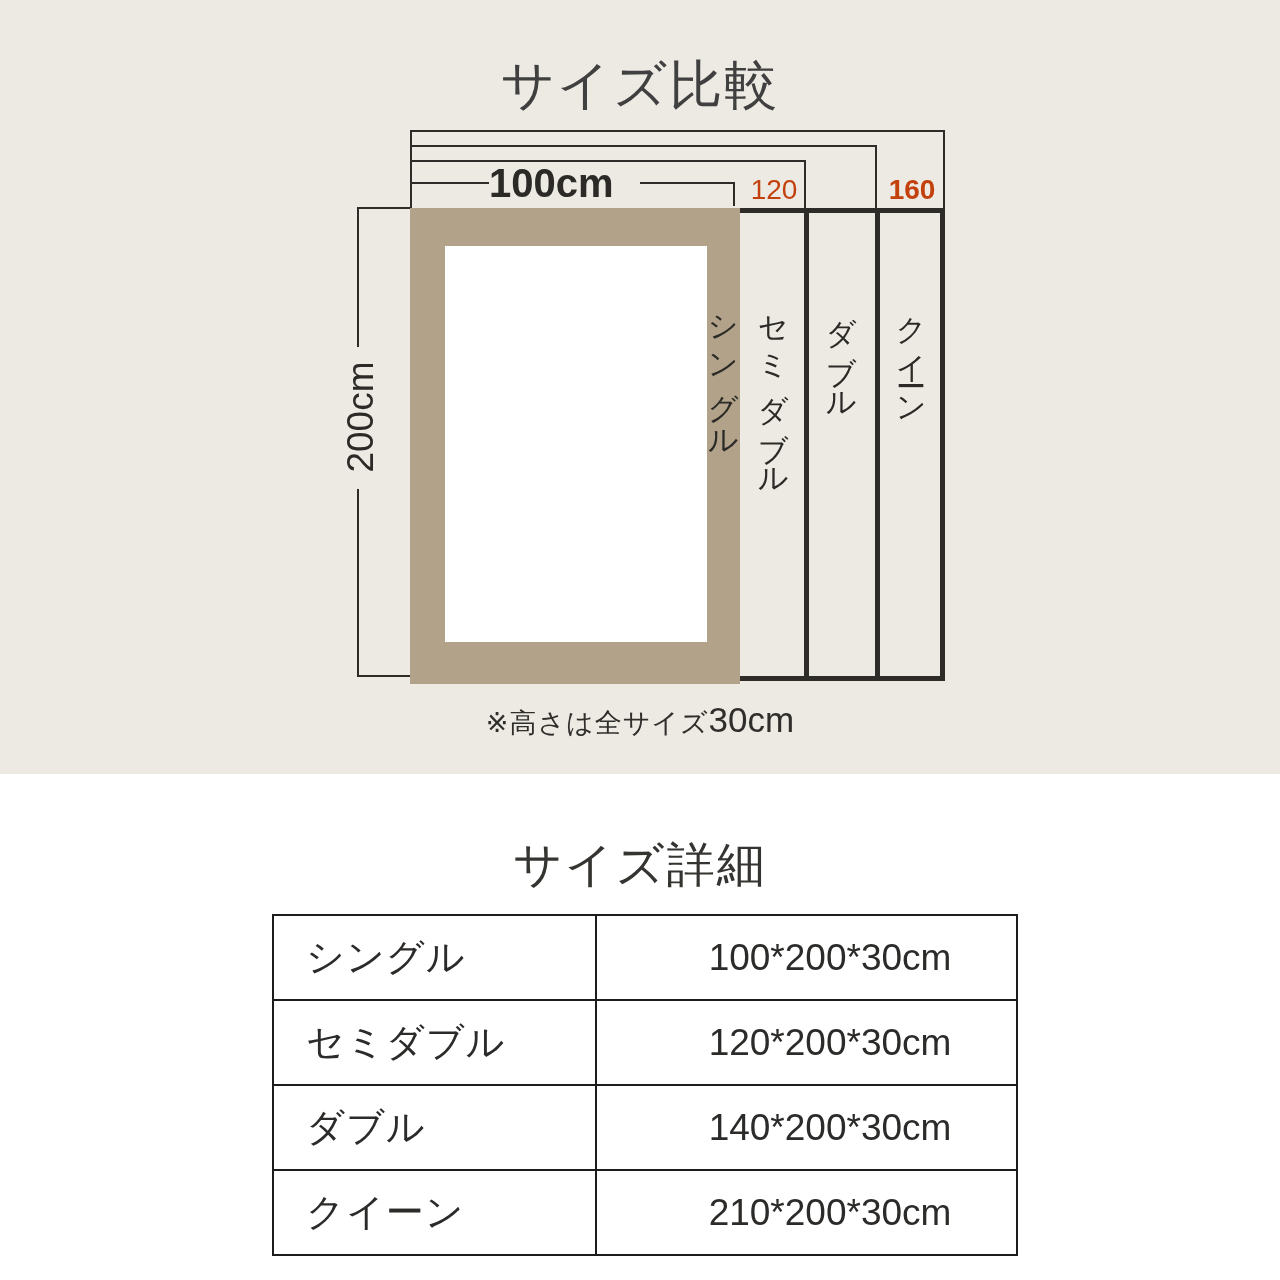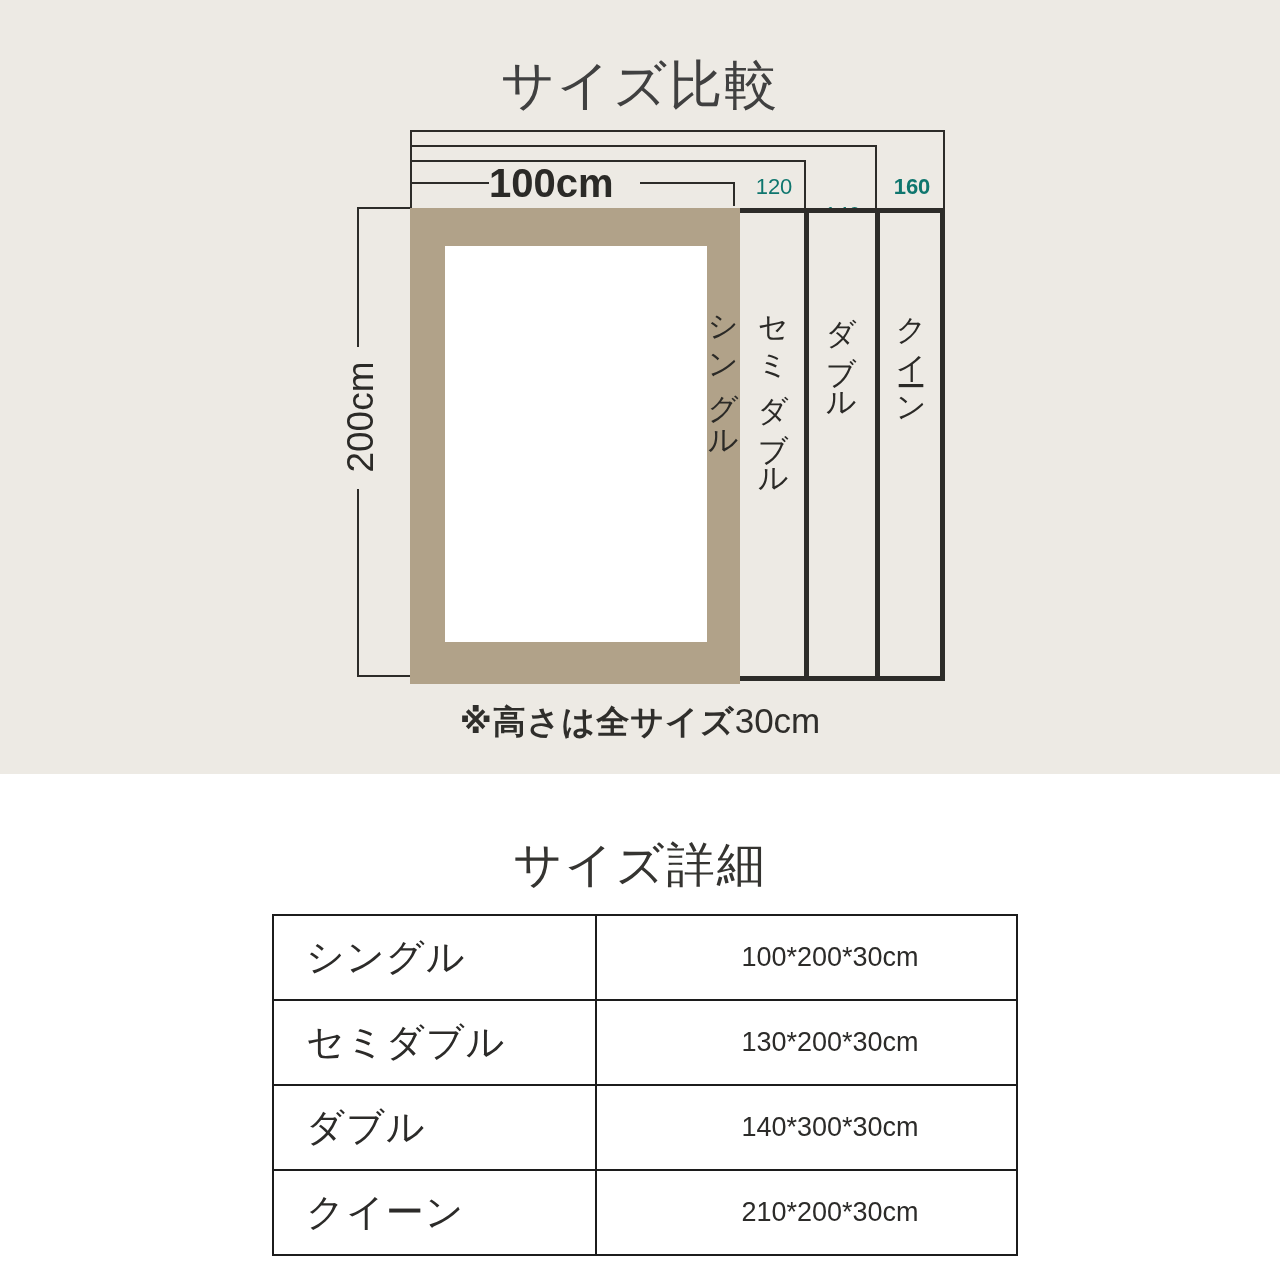--- a/index.html
+++ b/index.html
@@ -27,21 +27,21 @@
     position: absolute;
     border: 2px solid #2d2c29;
     box-sizing: border-box;
   }
   #rect-queen  { left: 410px; top: 130px; width: 535px; height: 547px; }
   #rect-double { left: 410px; top: 145px; width: 467px; height: 532px; }
   #rect-semi   { left: 410px; top: 160px; width: 396px; height: 517px; }
 
   .top-size-label {
     position: absolute; top: 174px;
-    font-size: 22px; color: #0f766e;
+    font-size: 28px; color: #c2410c;
     text-align: center;
   }
   #label-120 { left: 742px; width: 64px; }
   #label-140 { left: 808px; width: 69px; margin-top: 28px; }
   #label-160 { left: 879px; width: 66px; font-weight: bold; }
 
   .dim-line { position: absolute; background: #2d2c29; }
   #dim-w-left  { left: 411px; top: 182px; width: 78px; height: 2px; }
   #dim-w-right { left: 640px; top: 182px; width: 95px; height: 2px; }
   #dim-w-tick  { left: 733px; top: 182px; width: 2px;  height: 24px; }
@@ -93,21 +93,21 @@
   }
   #v-single { left: 707px; }
   #v-semi   { left: 757px; }
   #v-double { left: 825px; }
   #v-queen  { left: 895px; }
 
   .note {
     position: absolute; top: 700px; left: 0; width: 100%;
     text-align: center; color: #2f2e2b;
   }
-  .note-jp   { font-size: 33px; font-weight: 700; letter-spacing: 1px; text-align: center; }
+  .note-jp   { font-size: 27px; font-weight: 400; letter-spacing: 1px; text-align: center; }
   .note-size { font-size: 35px; font-weight: 400; margin-top: 41px; }
 
   
   .section-bottom {
     position: absolute; top: 774px; left: 0;
     width: 1280px; height: 506px;
     background: #ffffff;
   }
   .title-details {
     position: absolute; top: 59px; left: 0; width: 100%;
@@ -124,21 +124,21 @@
   #size-table td {
     border: 2px solid #1c1c1c;
     height: 81px;
   }
   td.cell-name {
     width: 288px; padding-left: 32px;
     font-size: 38px; letter-spacing: 1px;
   }
   td.cell-size {
     text-align: center;
-    font-size: 27px;
+    font-size: 37px;
     padding-left: 48px;
   }
 </style>
 </head>
 <body>
 
 <div class="section-top">
 
   <div class="title-compare">サイズ比較</div>
 
@@ -184,25 +184,25 @@
   <div class="title-details">サイズ詳細</div>
 
   <table id="size-table">
     <tbody>
       <tr>
         <td class="cell-name">シングル</td>
         <td class="cell-size">100*200*30cm</td>
       </tr>
       <tr>
         <td class="cell-name">セミダブル</td>
-        <td class="cell-size">130*200*30cm</td>
+        <td class="cell-size">120*200*30cm</td>
       </tr>
       <tr>
         <td class="cell-name">ダブル</td>
-        <td class="cell-size">140*300*30cm</td>
+        <td class="cell-size">140*200*30cm</td>
       </tr>
       <tr>
         <td class="cell-name">クイーン</td>
         <td class="cell-size">210*200*30cm</td>
       </tr>
     </tbody>
   </table>
 </div>
 
 </body></html>

